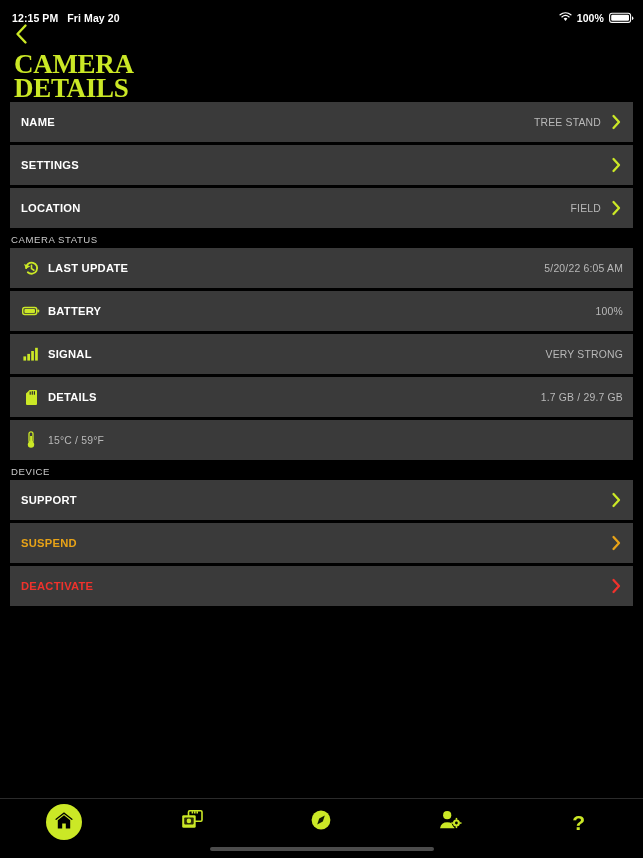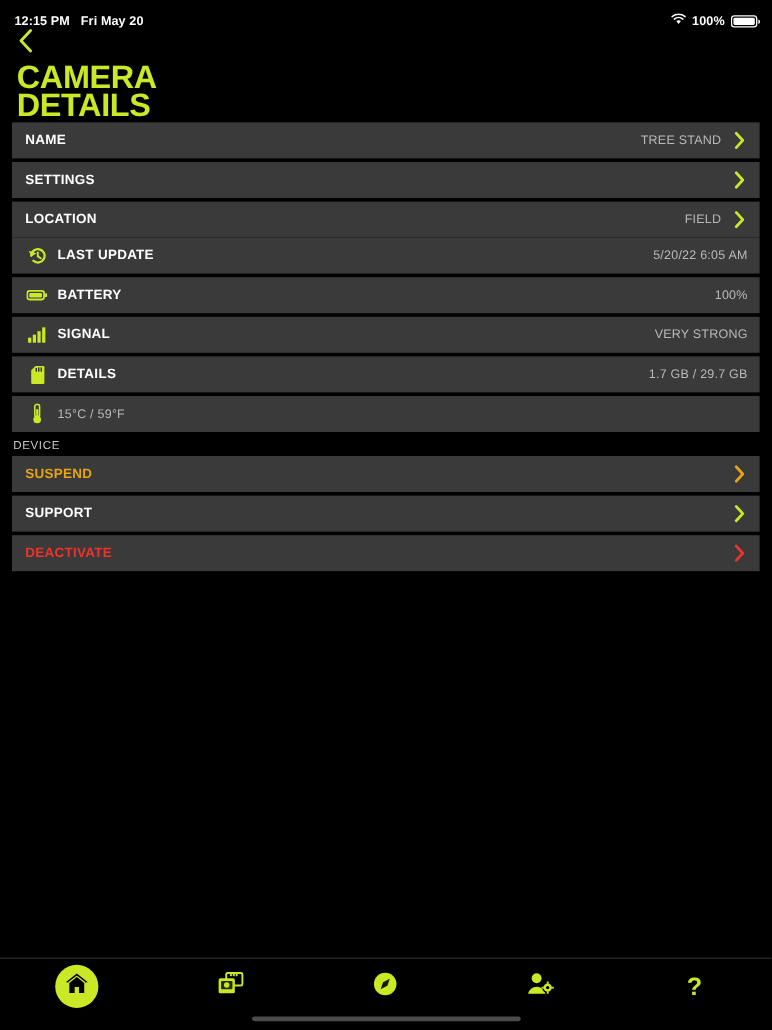--- a/index.html
+++ b/index.html
@@ -37,20 +37,21 @@
   .status-right { display: flex; align-items: center; gap: 5px; }
   .status-time { font-weight: 600; font-size: 10.5px; }
   .status-date { font-weight: 600; font-size: 10.5px; }
   .wifi-icon { display: block; }
   .batt-pct { font-weight: 600; font-size: 10.5px; }
   .batt-icon { display: flex; align-items: center; }
 
   
   .header {
     padding: 4px 0 0 14px;
+    font-family: Liberation Serif, serif;
   }
   .back-btn {
     width: 34px;
     height: 26px;
     display: flex;
     align-items: center;
     cursor: pointer;
   }
   .page-title {
     color: #cbe826;
@@ -73,21 +74,21 @@
     letter-spacing: 0.55px;
     font-weight: 400;
     padding: 6px 1px 3px 1px;
   }
   .section-label.first { padding-top: 4px; }
 
   .rows { display: flex; flex-direction: column; gap: 3px; }
 
   .row {
     background: #3a3a3a;
-    height: 30px;
+    height: 40px;
     display: flex;
     align-items: center;
     padding: 0 8px 0 11px;
     cursor: default;
   }
   .row.clickable { cursor: pointer; }
 
   .row-icon {
     width: 20px;
     flex: 0 0 20px;
@@ -244,20 +245,21 @@
         <div class="row-label">LOCATION</div>
         <div class="row-value">FIELD</div>
         <div class="row-chev">
           <svg width="11" height="16" viewBox="0 0 11 16">
               <path d="M2.5 2 L8 8 L2.5 14" stroke="#cbe826" stroke-width="2.3" fill="none" stroke-linecap="round" stroke-linejoin="round"></path>
             </svg>
         </div>
       </div>
     </div>
 
+    <div class="section-label">CAMERA STATUS</div>
     <div class="rows">
 
       <div class="row">
         <div class="row-icon">
           <svg width="17" height="17" viewBox="0 0 18 18">
             <path d="M3.2 8.6 a5.9 5.9 0 1 1 1.9 4.4" stroke="#cbe826" stroke-width="2" fill="none" stroke-linecap="round"></path>
             <path d="M1 4.2 L3.4 9.2 L7.8 6.5 Z" fill="#cbe826"></path>
             <path d="M9 5.6 v3.6 l2.6 1.6" stroke="#cbe826" stroke-width="1.7" fill="none" stroke-linecap="round" stroke-linejoin="round"></path>
           </svg>
         </div>
@@ -312,33 +314,33 @@
           </svg>
         </div>
         <div class="row-value">15°C / 59°F</div>
       </div>
     </div>
 
     <div class="section-label">DEVICE</div>
     <div class="rows">
 
       <div class="row clickable">
+        <div class="row-label">SUPPORT</div>
+        <div class="row-chev">
+          <svg width="11" height="16" viewBox="0 0 11 16">
+              <path d="M2.5 2 L8 8 L2.5 14" stroke="#cbe826" stroke-width="2.3" fill="none" stroke-linecap="round" stroke-linejoin="round"></path>
+            </svg>
+        </div>
+      </div>
+
+      <div class="row clickable">
         <div class="row-label suspend">SUSPEND</div>
         <div class="row-chev">
           <svg width="11" height="16" viewBox="0 0 11 16">
               <path d="M2.5 2 L8 8 L2.5 14" stroke="#e8a317" stroke-width="2.3" fill="none" stroke-linecap="round" stroke-linejoin="round"></path>
-            </svg>
-        </div>
-      </div>
-
-      <div class="row clickable">
-        <div class="row-label">SUPPORT</div>
-        <div class="row-chev">
-          <svg width="11" height="16" viewBox="0 0 11 16">
-              <path d="M2.5 2 L8 8 L2.5 14" stroke="#cbe826" stroke-width="2.3" fill="none" stroke-linecap="round" stroke-linejoin="round"></path>
             </svg>
         </div>
       </div>
 
       <div class="row clickable">
         <div class="row-label deactivate">DEACTIVATE</div>
         <div class="row-chev">
           <svg width="11" height="16" viewBox="0 0 11 16">
               <path d="M2.5 2 L8 8 L2.5 14" stroke="#f0322c" stroke-width="2.3" fill="none" stroke-linecap="round" stroke-linejoin="round"></path>
             </svg>

